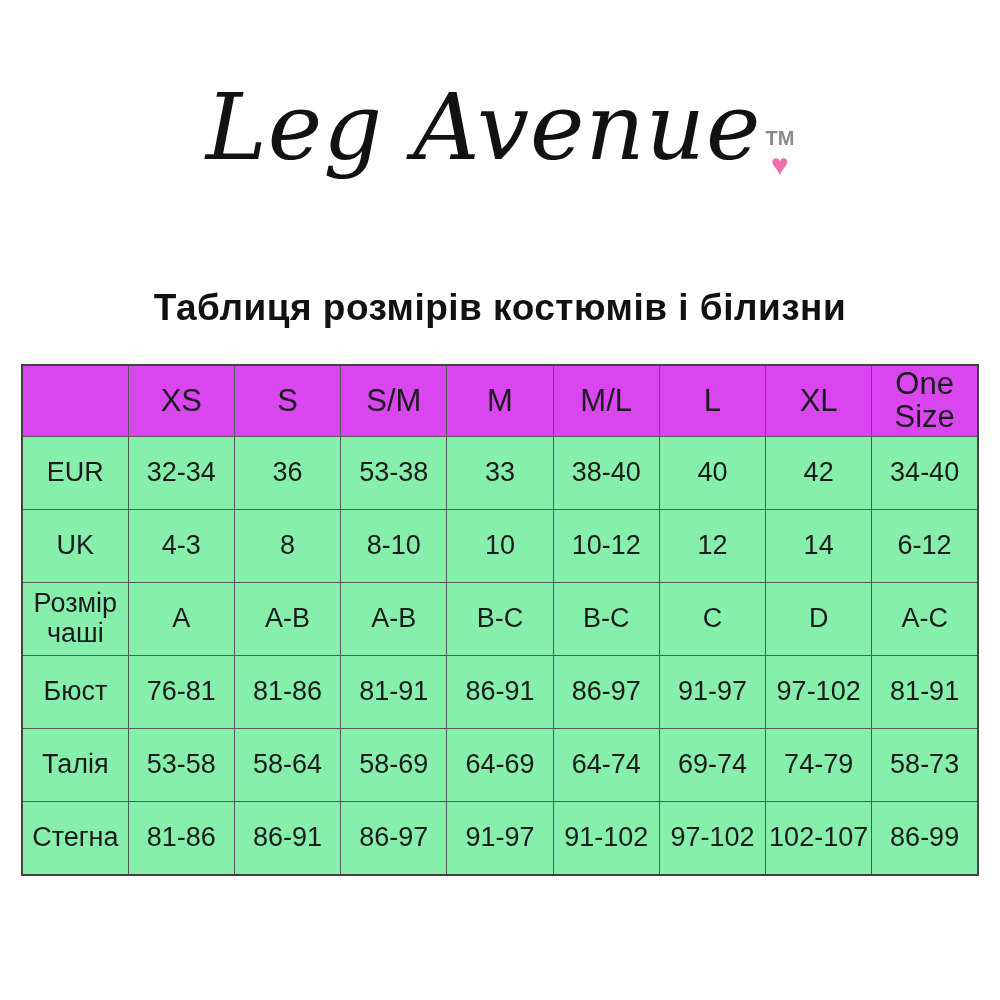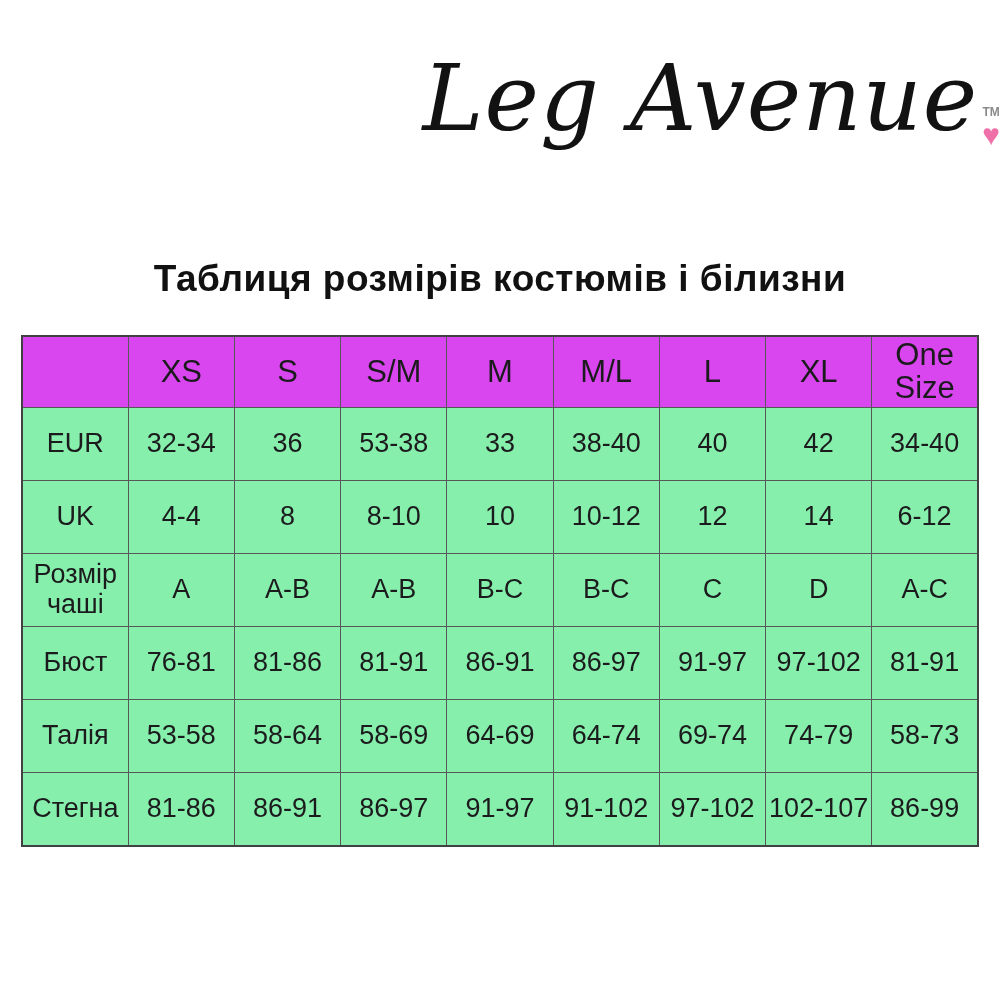--- a/index.html
+++ b/index.html
@@ -12,40 +12,41 @@
     height: 1000px;
     font-family: "Liberation Sans", sans-serif;
     color: #1d1d1f;
     overflow: hidden;
   }
 
   
   .logo-wrap {
     padding-top: 48px;
     height: 148px;
-    text-align: right;
+    text-align: center;
     white-space: nowrap;
+    margin-top: 29px;
   }
   .logo-text {
     font-family: "DejaVu Serif", serif;
     font-style: italic;
     font-size: 92px;
     line-height: 1.1;
     color: #121212;
     letter-spacing: 1px;
   }
   .logo-suffix {
     display: inline-flex;
     flex-direction: column;
     align-items: center;
     vertical-align: 14px;
     margin-left: 4px;
   }
   .logo-tm {
-    font-size: 12px;
+    font-size: 20px;
     font-weight: bold;
     color: #8a8a8a;
     line-height: 1;
   }
   .logo-heart {
     font-size: 30px;
     line-height: 1;
     color: #ef6fa8;
     margin-top: 2px;
   }
@@ -126,21 +127,21 @@
       <td>36</td>
       <td>53-38</td>
       <td>33</td>
       <td>38-40</td>
       <td>40</td>
       <td>42</td>
       <td>34-40</td>
     </tr>
     <tr>
       <th>UK</th>
-      <td>4-4</td>
+      <td>4-3</td>
       <td>8</td>
       <td>8-10</td>
       <td>10</td>
       <td>10-12</td>
       <td>12</td>
       <td>14</td>
       <td>6-12</td>
     </tr>
     <tr>
       <th>Розмір чаші</th>

